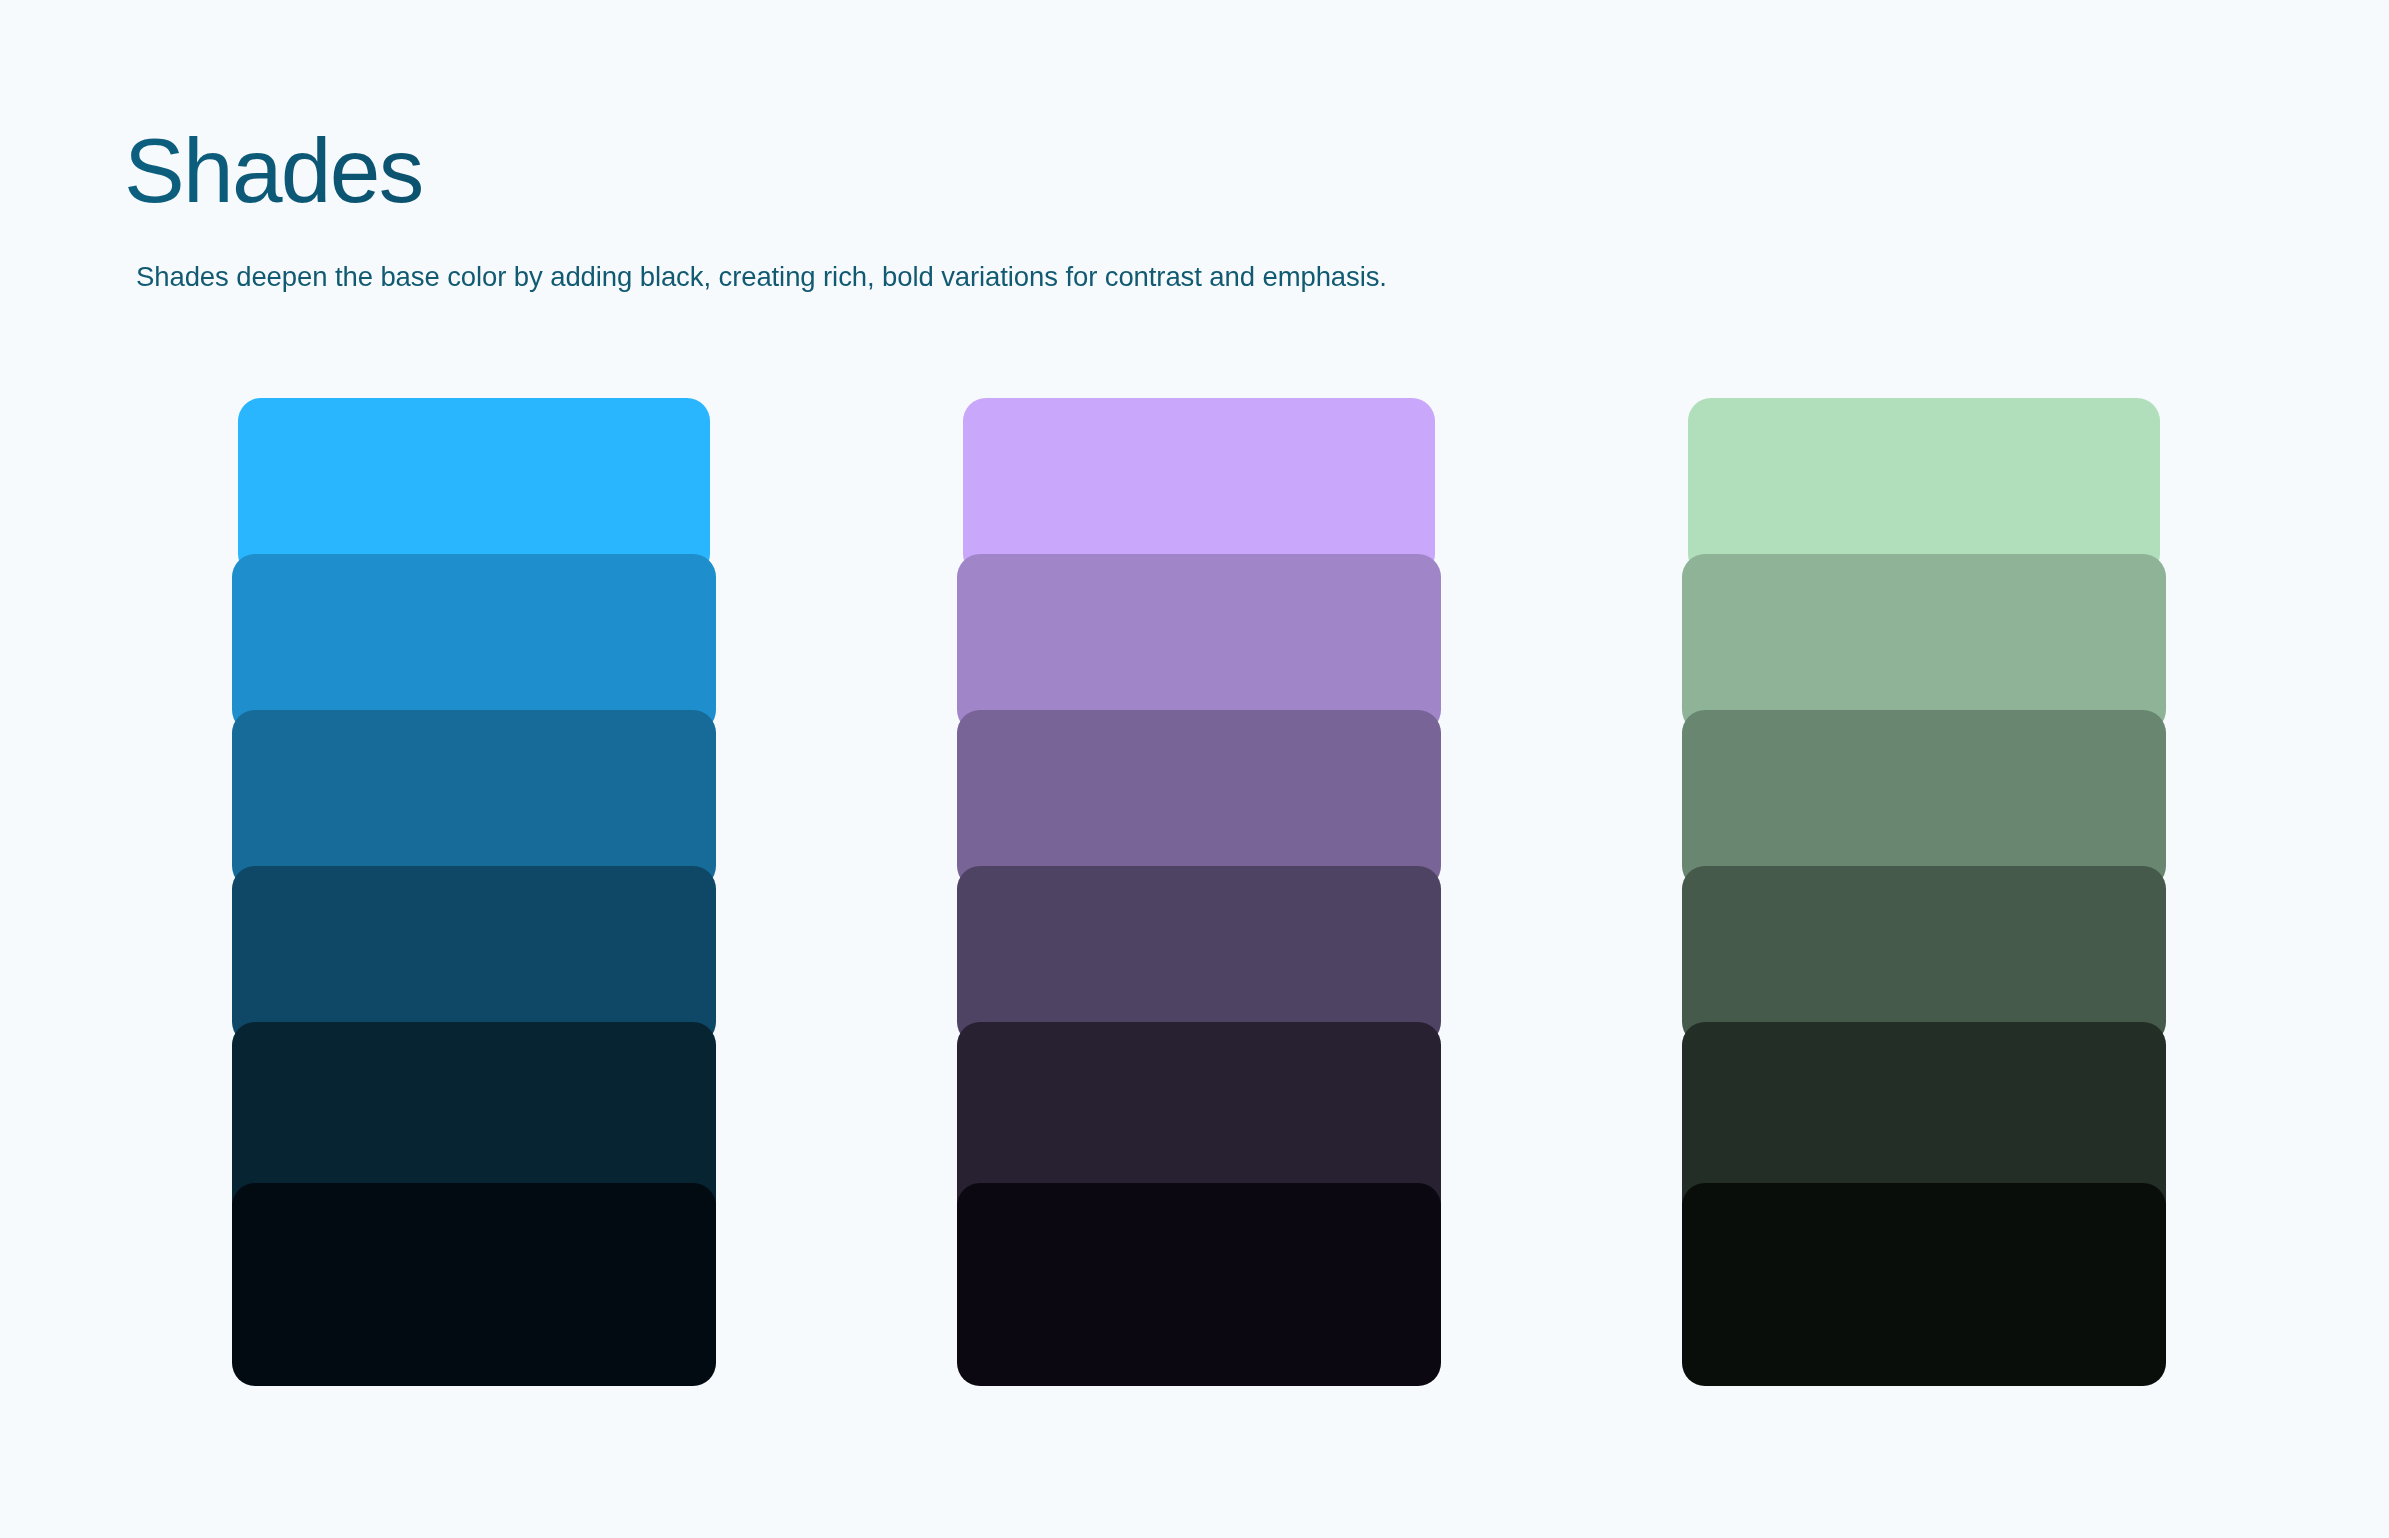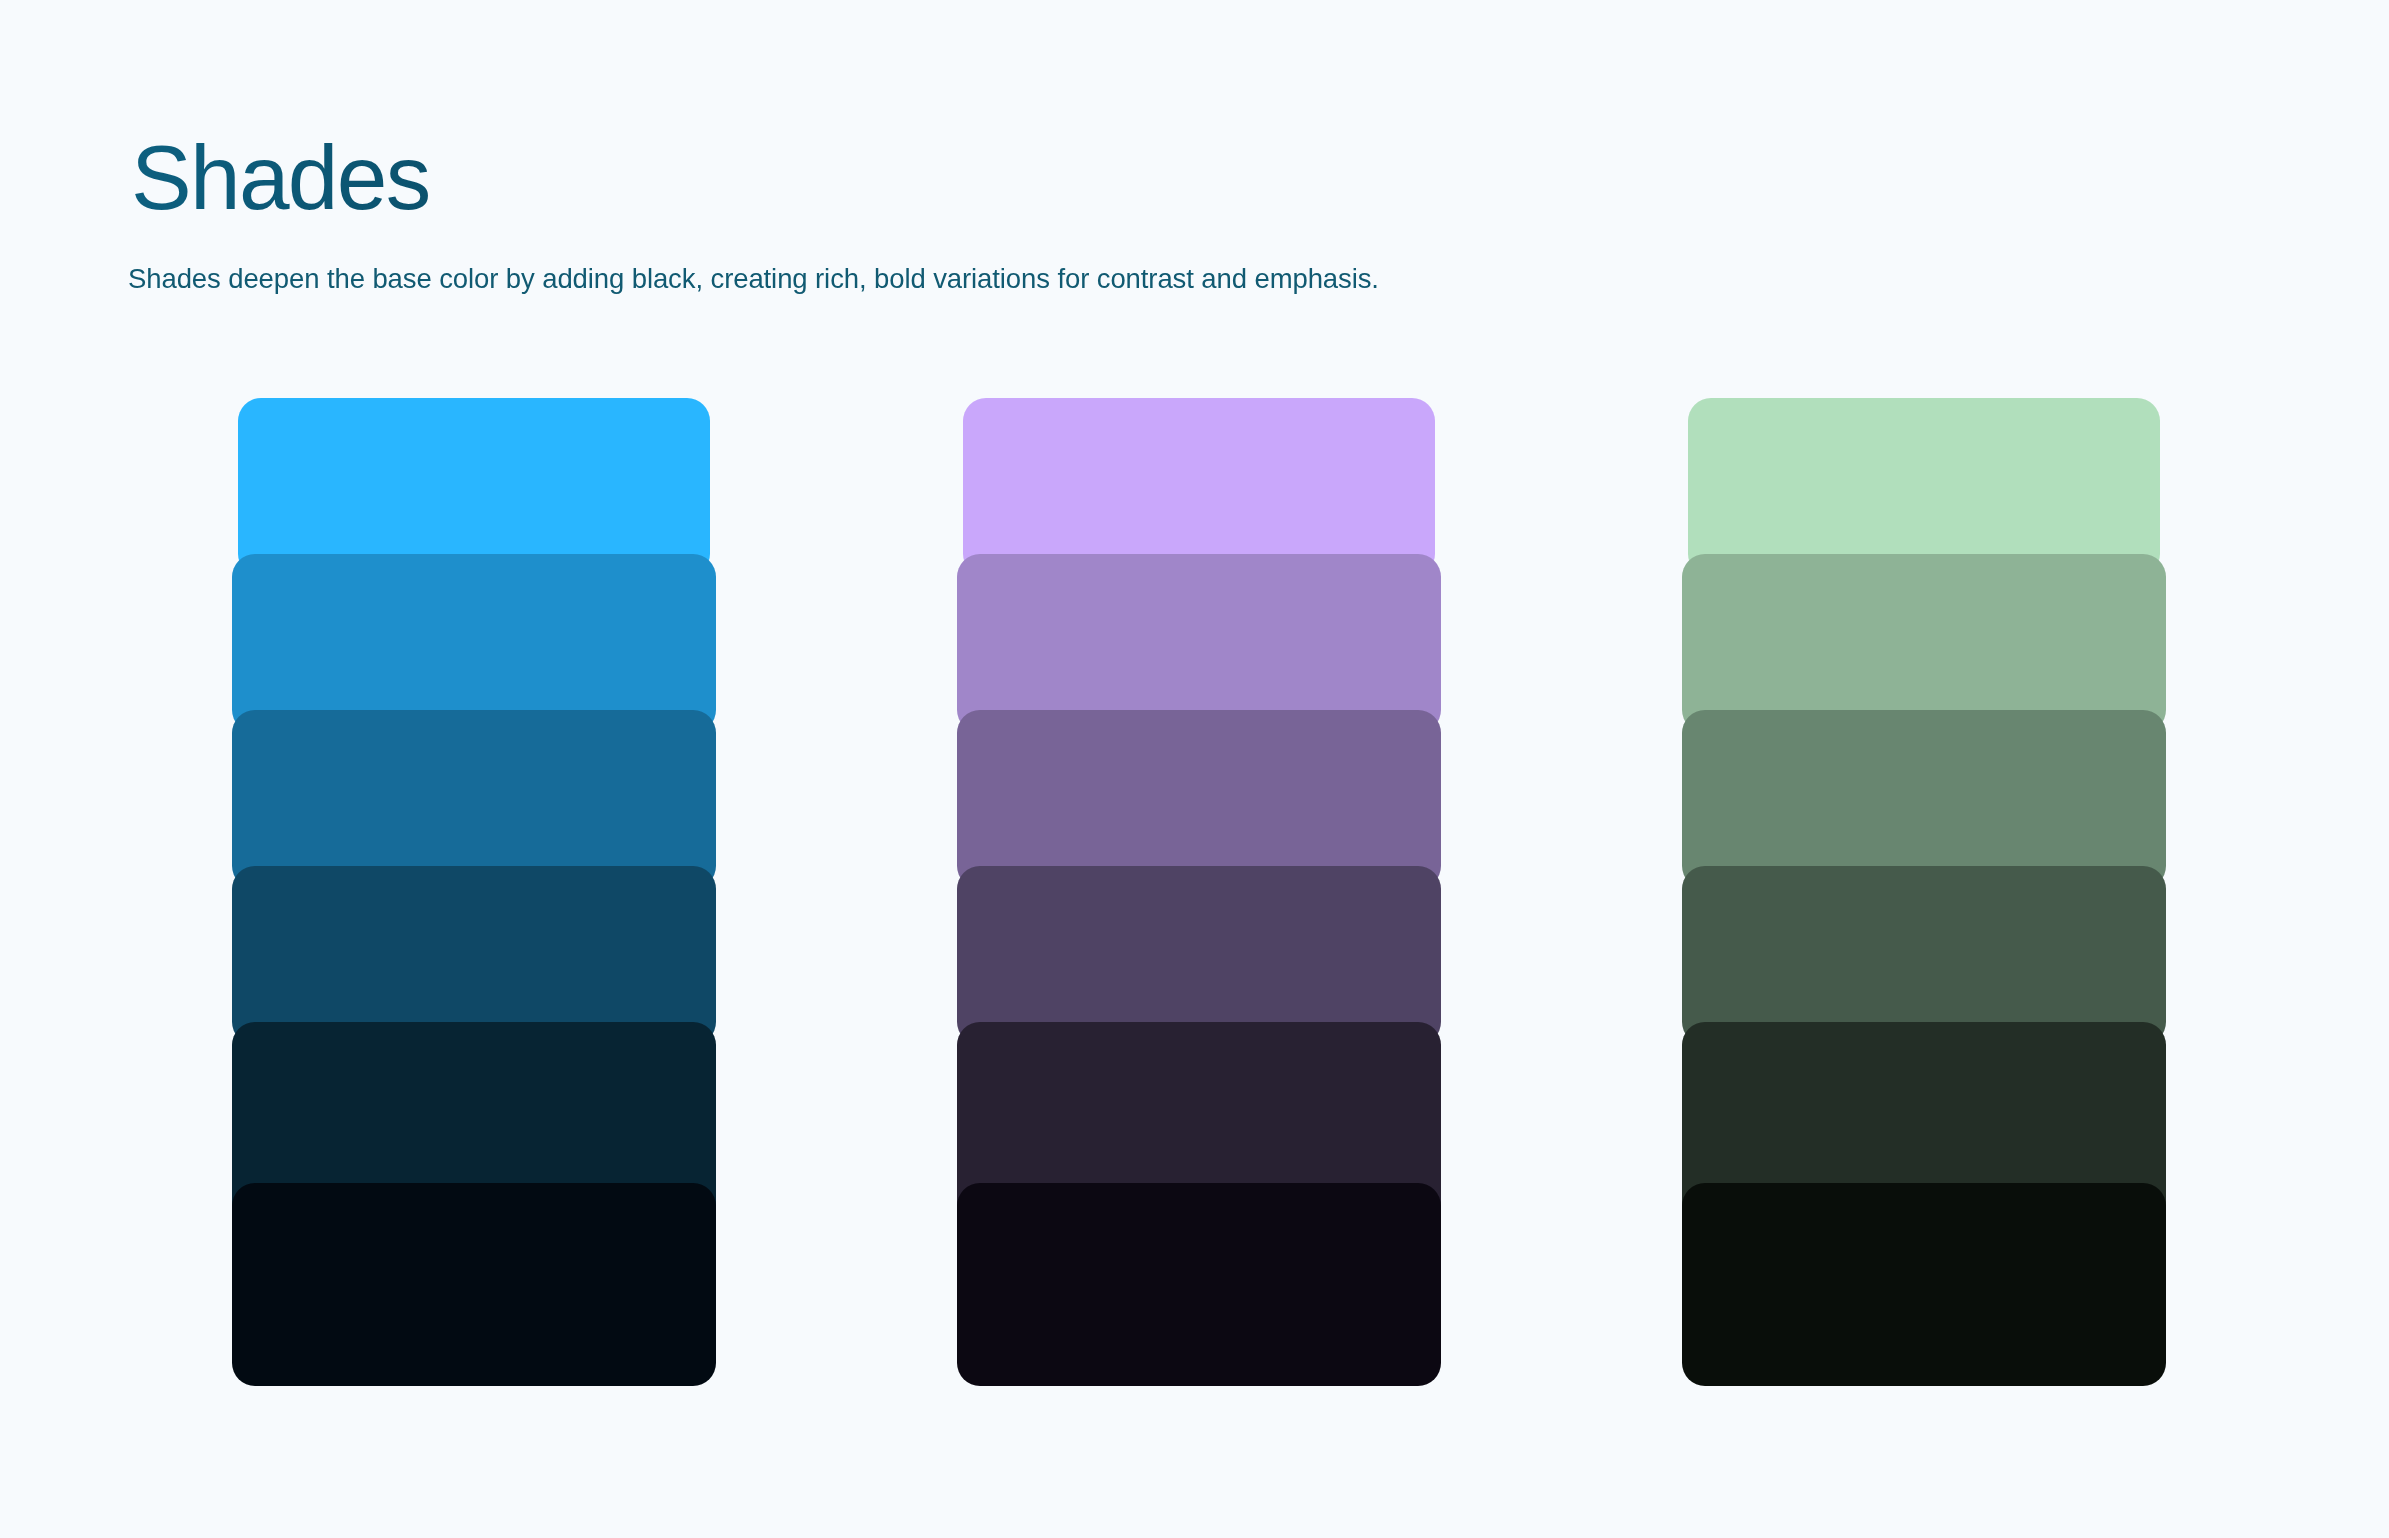--- a/index.html
+++ b/index.html
@@ -24,35 +24,35 @@
 
   
   .header {
     position: absolute;
     left: 124px;
     top: 125px;
     width: 1881px;
   }
 
   .page-title {
-    margin: 7px;
+    margin: 0;
     font-size: 91px;
     line-height: 1.0;
     font-weight: 400;
     letter-spacing: -1.7px;
     background-image: linear-gradient(100deg, #0d6080 0%, #0c5872 22%, #0a3f53 48%, #06222f 72%, #020a12 100%);
     -webkit-background-clip: text;
     background-clip: text;
     color: transparent;
     -webkit-text-fill-color: transparent;
     white-space: nowrap;
   }
 
   .page-subtitle {
-    margin: 4px;
+    margin: 12px;
     padding-top: 30px;
     font-size: 27.5px;
     line-height: 1.35;
     font-weight: 400;
     color: #115a72;
     letter-spacing: -0.1px;
     white-space: nowrap;
   }
 
   

